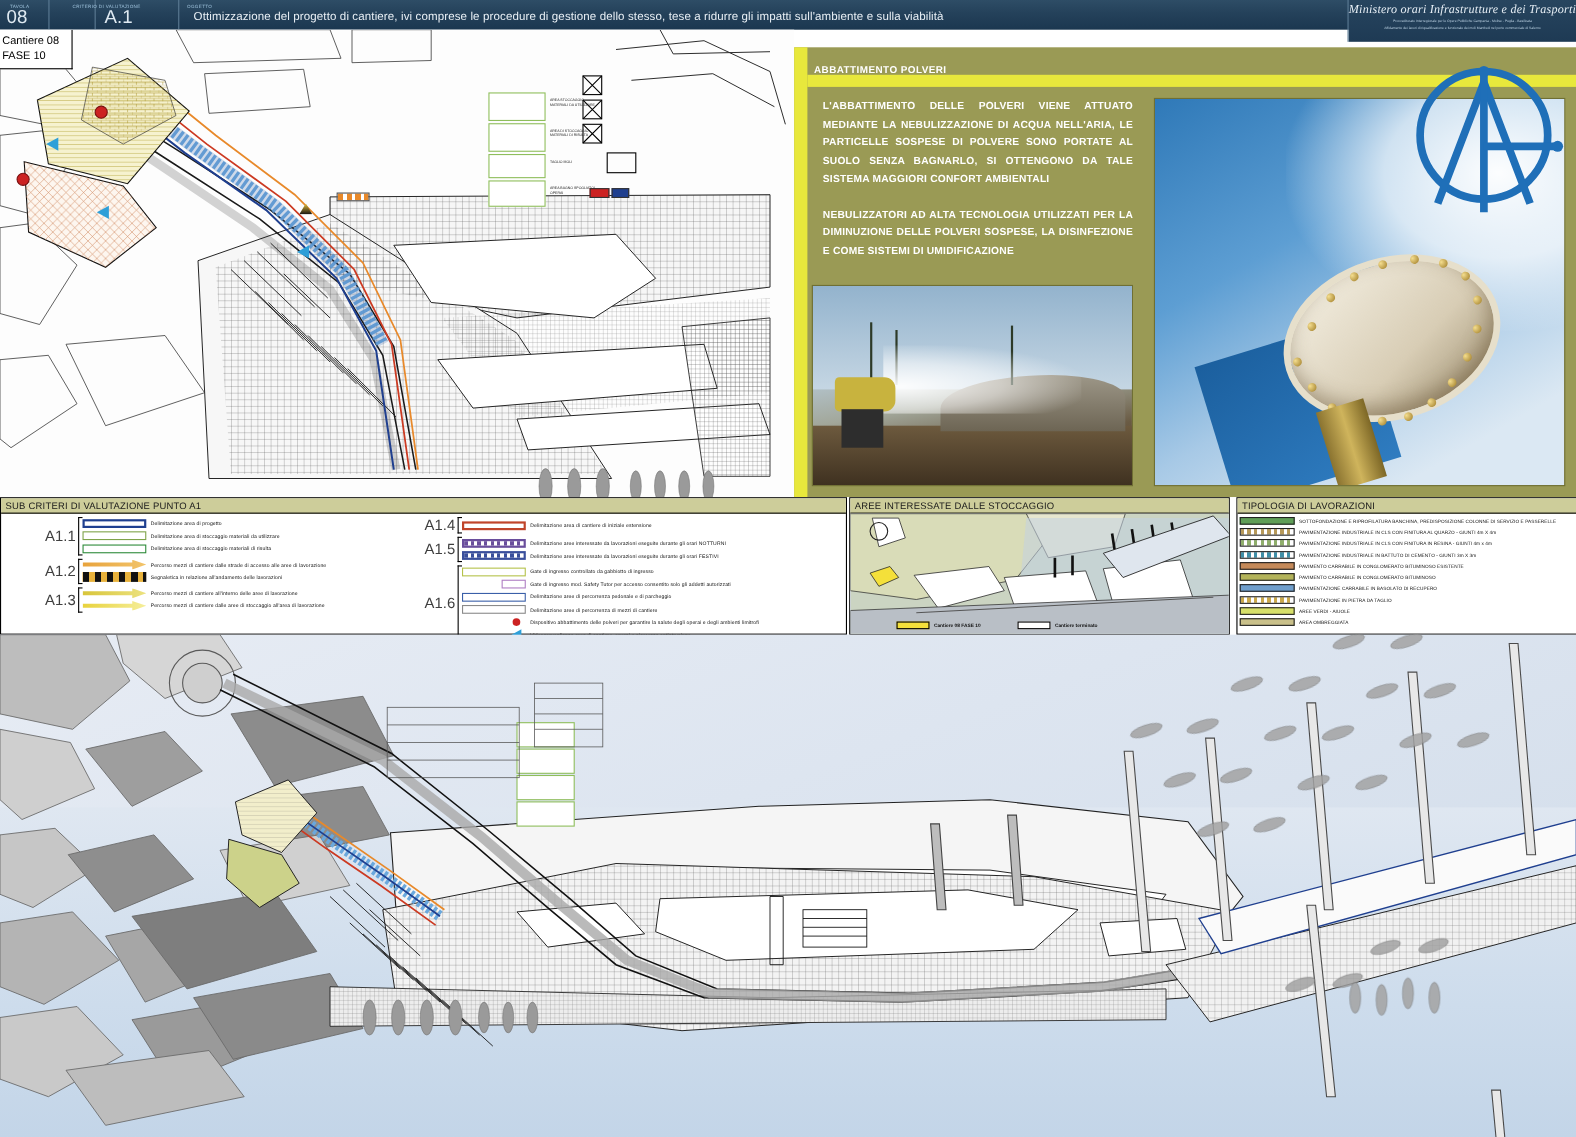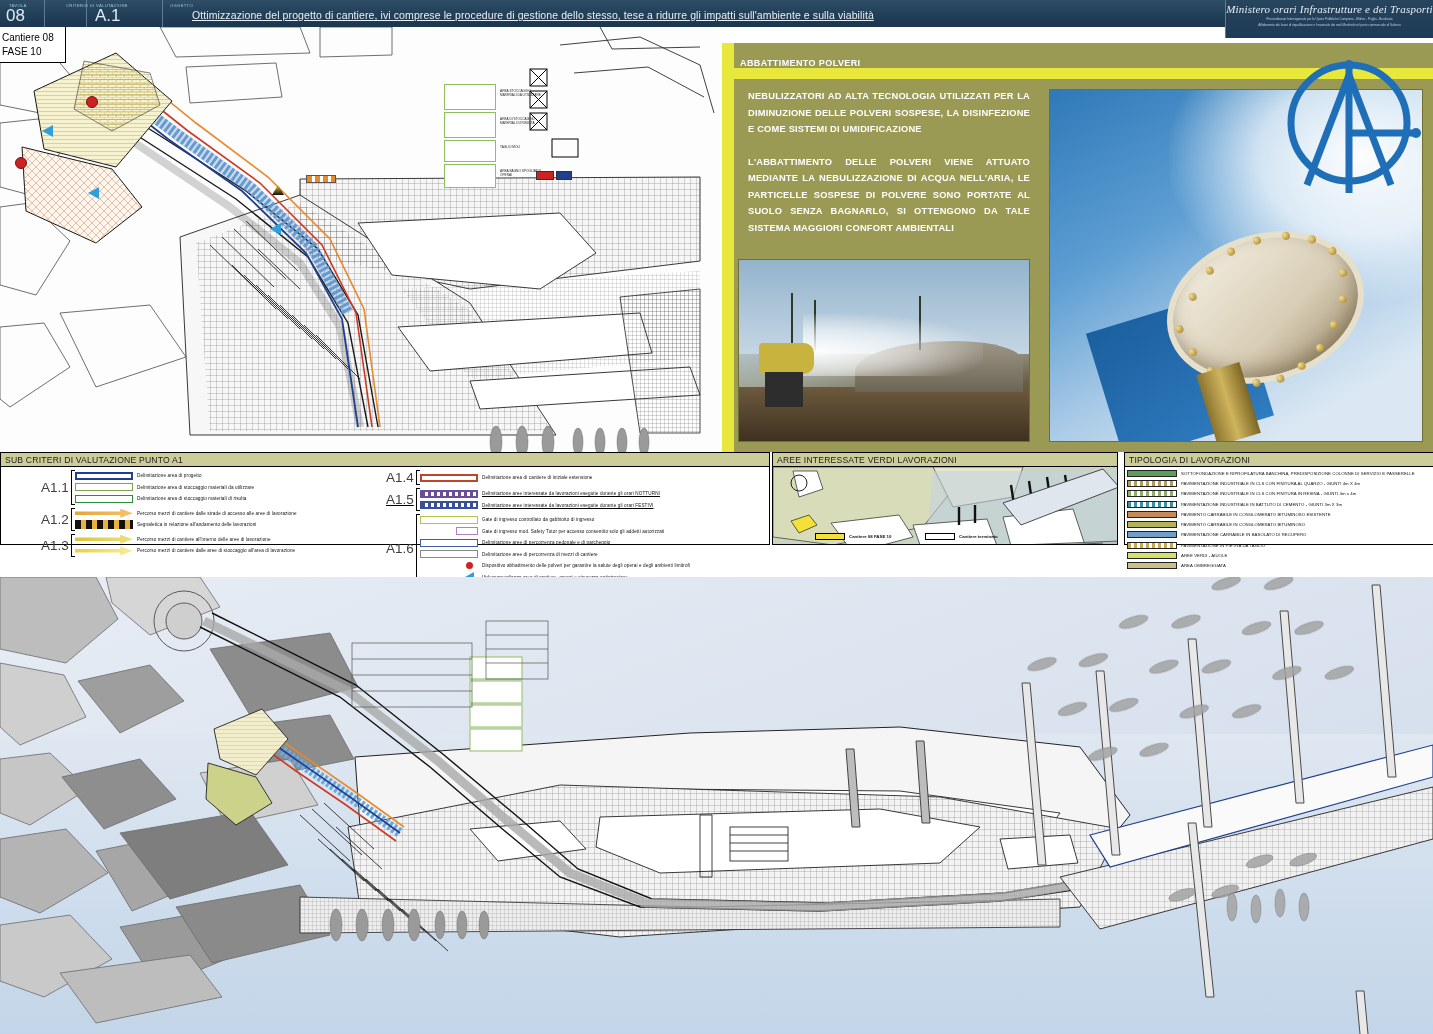--- a/index.html
+++ b/index.html
@@ -78,21 +78,21 @@
   .pb-nozzles { position:absolute; left:31%; top:41%; width:54%; height:42%; transform:rotate(-17deg); }
   .pb-nozzles i { position:absolute; width:8px; height:8px; border-radius:50%;
                   background:radial-gradient(circle at 32% 30%,#f4dd8e,#9d7a24); }
   .pb-pipe { position:absolute; left:42%; top:79%; width:12%; height:21%;
              background:linear-gradient(90deg,#8a7330,#cfb45c,#7d6726); transform:rotate(-17deg); }
   .pb-blue { position:absolute; left:14%; top:62%; width:42%; height:38%;
              background:linear-gradient(160deg,#1b5f9e,#2f7cc0); transform:rotate(-17deg); }
 
   
   #legend-band { position:absolute; left:0; top:452px; width:1433px; height:125px; background:#ffffff; }
-  .lg-box { position:absolute; top:0; height:93px; background:#ffffff; border:1px solid #000; }
+  .lg-box { position:absolute; top:0; height:125px; background:#ffffff; border:1px solid #000; }
   .lg-title { height:14px; background:#cdcd9a; border-bottom:1px solid #000;
               font-size:8.6px; color:#1a1a1a; padding:2px 4px; letter-spacing:.2px; white-space:nowrap; }
 
   .lg-row { display:flex; align-items:center; height:11.5px; }
   .lg-swatch { width:58px; height:8px; flex:0 0 58px; margin-right:4px; }
   .lg-txt { font-size:4.6px; color:#111; letter-spacing:.12px; white-space:nowrap; }
   .lg-grp { display:flex; align-items:center; }
   .lg-code { font-size:13.5px; color:#3f3f3f; width:30px; flex:0 0 30px; text-align:left; }
   .lg-bracket { border-left:1.5px solid #000; border-top:1.5px solid #000; border-bottom:1.5px solid #000;
                 width:4px; flex:0 0 4px; align-self:stretch; }
@@ -147,21 +147,21 @@
     <div class="hdr-sep" style="left:86px;"></div>
     <div class="hdr-sep" style="left:162px;"></div>
 
     <div class="hdr-lbl" style="left:9px;">TAVOLA</div>
     <div class="hdr-big" style="left:6px;">08</div>
 
     <div class="hdr-lbl" style="left:66px;">CRITERIO DI VALUTAZIONE</div>
     <div class="hdr-big" style="left:95px;">A.1</div>
 
     <div class="hdr-lbl" style="left:170px;">OGGETTO</div>
-    <div class="hdr-title" style="left:192px;text-decoration:underline;">Ottimizzazione del progetto di cantiere, ivi comprese le procedure di gestione dello stesso, tese a ridurre gli impatti sull'ambiente e sulla viabilità</div>
+    <div class="hdr-title" style="left:176px;">Ottimizzazione del progetto di cantiere, ivi comprese le procedure di gestione dello stesso, tese a ridurre gli impatti sull'ambiente e sulla viabilità</div>
   </div>
 
   <div id="ministero">
     <div class="mt">Ministero orari Infrastrutture e dei Trasporti</div>
     <div class="ms">Provveditorato Interregionale per le Opere Pubbliche Campania - Molise - Puglia - Basilicata</div>
     <div class="ms">Affidamento dei lavori di riqualificazione e funzionale dei moli Manfredi nel porto commerciale di Salerno</div>
   </div>
 
   <div id="map-top">
 
@@ -300,22 +300,22 @@
       <div>FASE 10</div>
     </div>
   </div>
 
   <div id="panel"></div>
   <div id="panel-accent-l"></div>
   <div id="panel-bar"></div>
   <div id="panel-head">ABBATTIMENTO POLVERI</div>
 
   <div id="panel-text">
+    <p>L'ABBATTIMENTO DELLE POLVERI VIENE ATTUATO MEDIANTE LA NEBULIZZAZIONE DI ACQUA NELL'ARIA, LE PARTICELLE SOSPESE DI POLVERE SONO PORTATE AL SUOLO SENZA BAGNARLO, SI OTTENGONO DA TALE SISTEMA MAGGIORI CONFORT AMBIENTALI</p>
     <p>NEBULIZZATORI AD ALTA TECNOLOGIA UTILIZZATI PER LA DIMINUZIONE DELLE POLVERI SOSPESE, LA DISINFEZIONE E COME SISTEMI DI UMIDIFICAZIONE</p>
-    <p>L'ABBATTIMENTO DELLE POLVERI VIENE ATTUATO MEDIANTE LA NEBULIZZAZIONE DI ACQUA NELL'ARIA, LE PARTICELLE SOSPESE DI POLVERE SONO PORTATE AL SUOLO SENZA BAGNARLO, SI OTTENGONO DA TALE SISTEMA MAGGIORI CONFORT AMBIENTALI</p>
   </div>
 
   <div class="photo" id="photo-a">
     <div class="pa-sky"></div>
     <div class="pa-ground"></div>
     <div class="pa-pile"></div>
     <div class="pa-tree" style="left:18%;top:18%;height:32%;"></div>
     <div class="pa-tree" style="left:26%;top:22%;height:28%;"></div>
     <div class="pa-tree" style="left:62%;top:20%;height:30%;"></div>
     <div class="pa-spray"></div>
@@ -417,21 +417,21 @@
             <div class="lg-grp" style="margin-bottom: 3px;">
               <div class="lg-code">A1.4</div>
               <div class="lg-bracket"></div>
               <div style="flex: 1 1 0%;">
                 <div class="lg-row">
                   <span class="lg-swatch sw-red"></span>
                   <span class="lg-txt">Delimitazione area di cantiere di iniziale estensione</span>
                 </div>
               </div>
             </div>
-            <div class="lg-grp" style="margin-bottom: 3px; text-decoration: underline;">
+            <div class="lg-grp" style="margin-bottom: 3px;">
               <div class="lg-code">A1.5</div>
               <div class="lg-bracket"></div>
               <div style="flex: 1 1 0%;">
                 <div class="lg-row">
                   <span class="lg-swatch sw-purp"></span>
                   <span class="lg-txt">Delimitazione aree interessate da lavorazioni eseguite durante gli orari NOTTURNI</span>
                 </div>
                 <div class="lg-row">
                   <span class="lg-swatch sw-blu2"></span>
                   <span class="lg-txt">Delimitazione aree interessate da lavorazioni eseguite durante gli orari FESTIVI</span>
@@ -470,21 +470,21 @@
                   </span>
                   <span class="lg-txt">Videosorveglianza area di cantiere, operai e sicurezza antintrusione</span>
                 </div>
               </div>
             </div>
           </div>
       </div>
     </div>
 
     <div class="lg-box" style="left:772px;width:346px;">
-      <div class="lg-title">AREE INTERESSATE VERDI LAVORAZIONI</div>
+      <div class="lg-title">AREE INTERESSATE DALLE STOCCAGGIO</div>
       <div id="inset-map">
         <svg width="346" height="110" style="position:absolute;left:0;top:0;">
           <rect x="0" y="0" width="346" height="110" fill="#cbd4c2"></rect>
           <path d="M0 0 L160 0 L180 22 L150 60 L60 78 L0 70 Z" fill="#d9dcb8" stroke="#333" stroke-width=".7"></path>
           <path d="M160 0 L250 0 L240 30 L180 40 Z" fill="#e6e6cf" stroke="#333" stroke-width=".7"></path>
           <path d="M150 0 L346 0 L346 110 L0 110 L0 86 L120 72 Z" fill="none"></path>
           <path d="M160 4 L346 4 L346 110 L150 110 Z" fill="#c3d2e2" opacity=".55"></path>
           <g fill="#ffffff" stroke="#222" stroke-width=".7">
             <path d="M58 56 L126 48 L140 70 L80 86 Z"></path>
             <path d="M140 58 L214 52 L226 84 L152 92 Z"></path>

